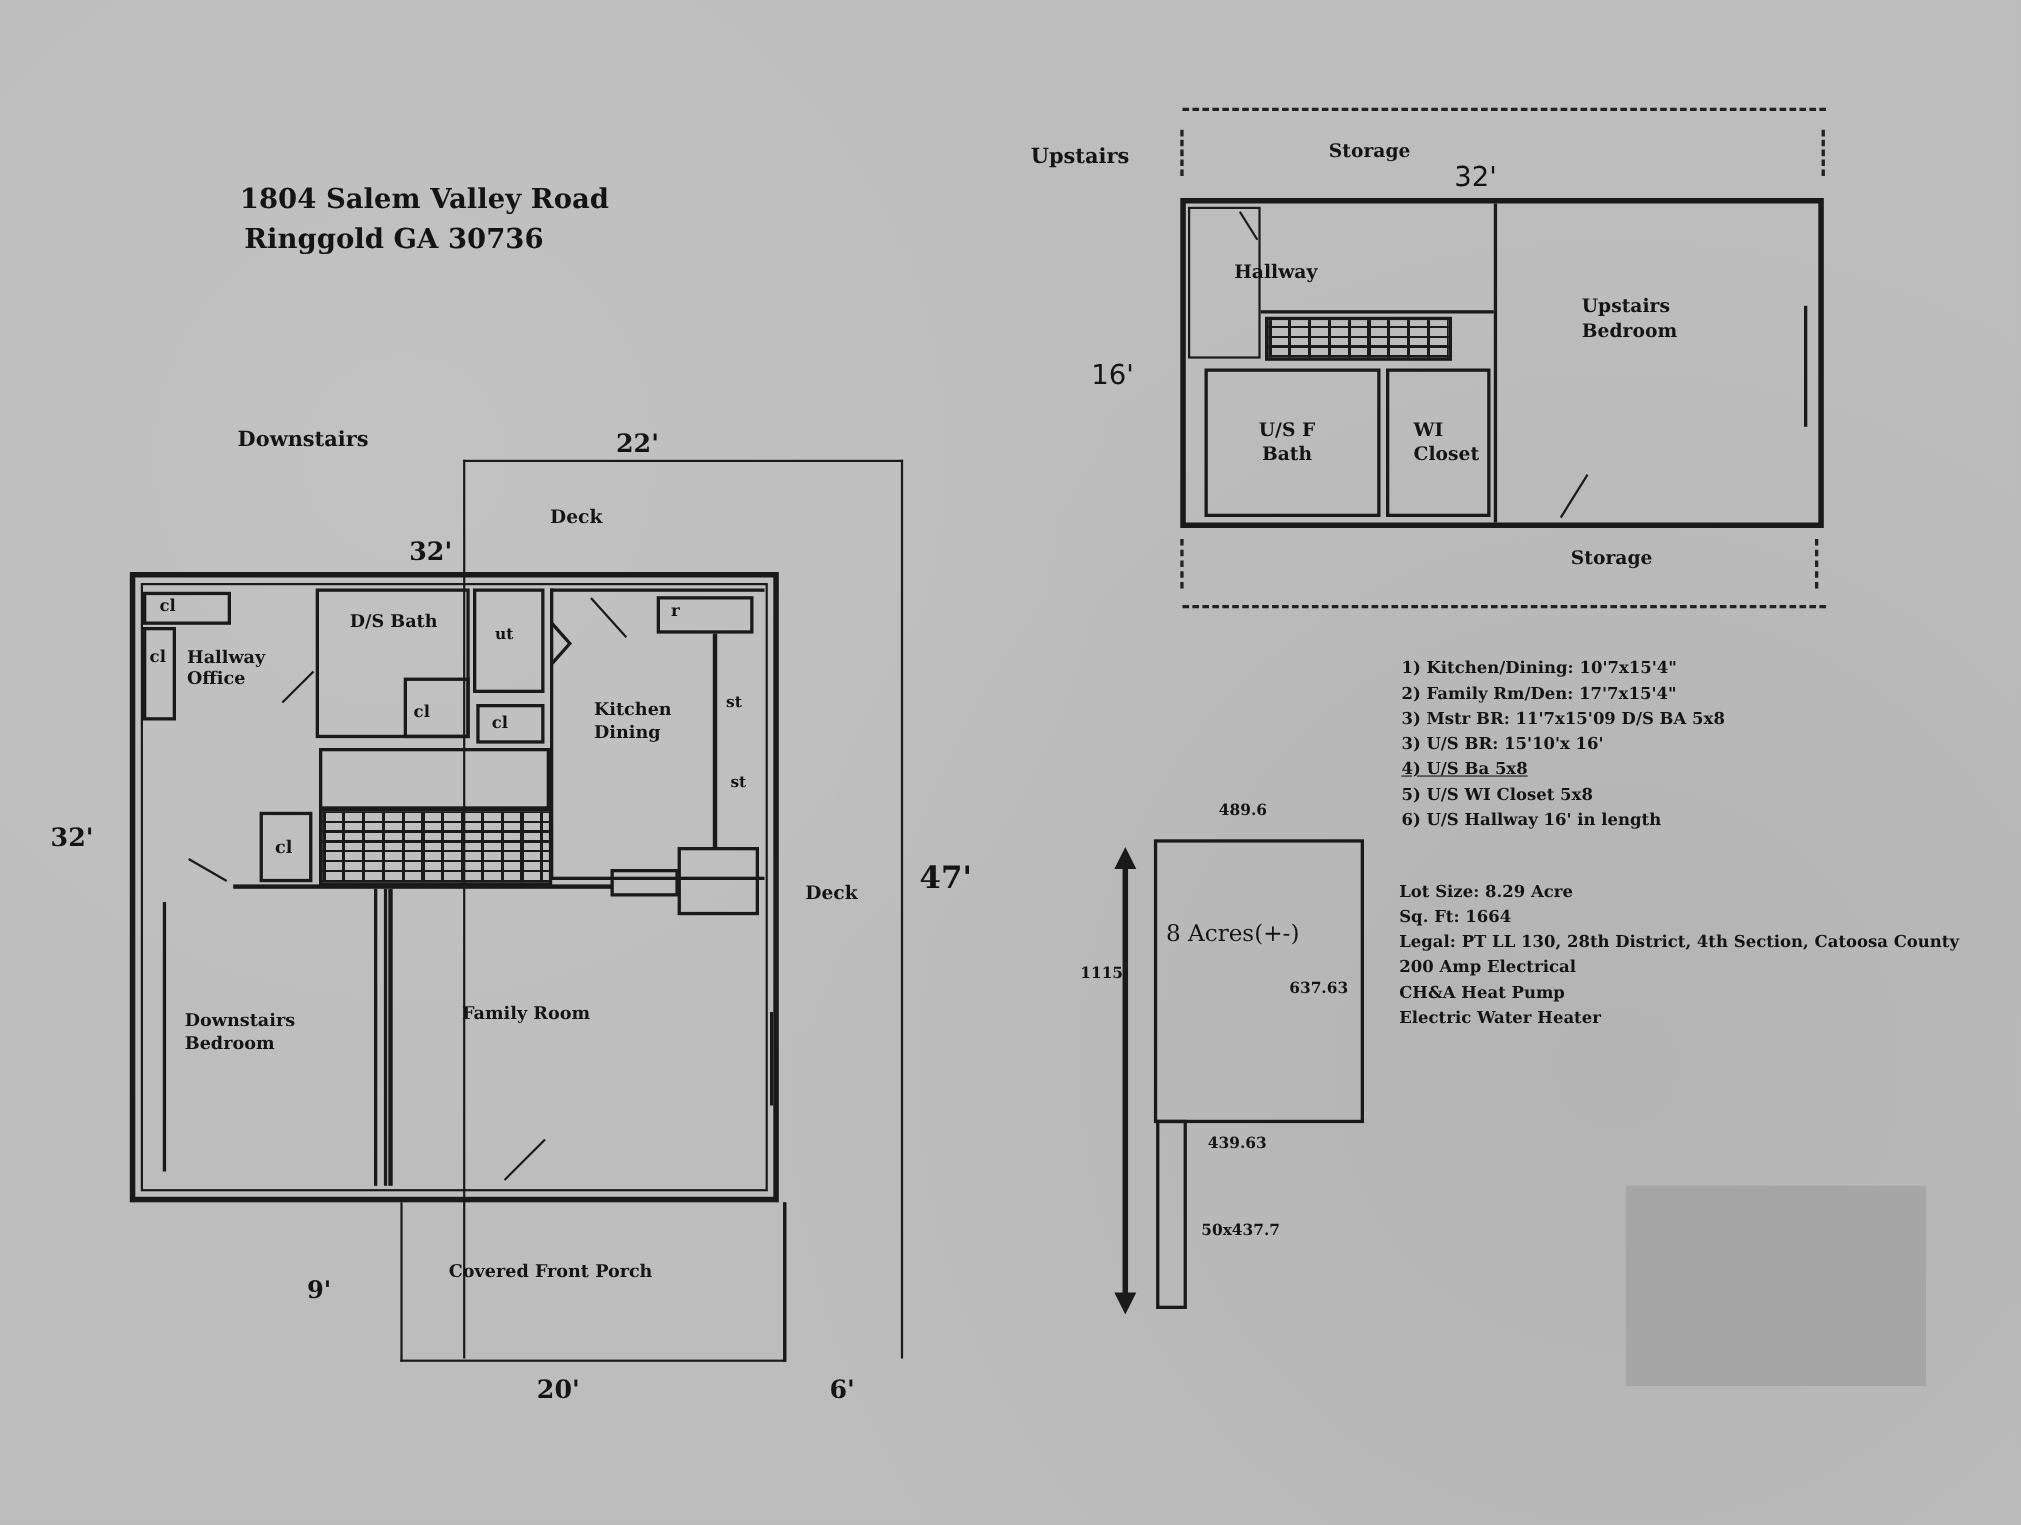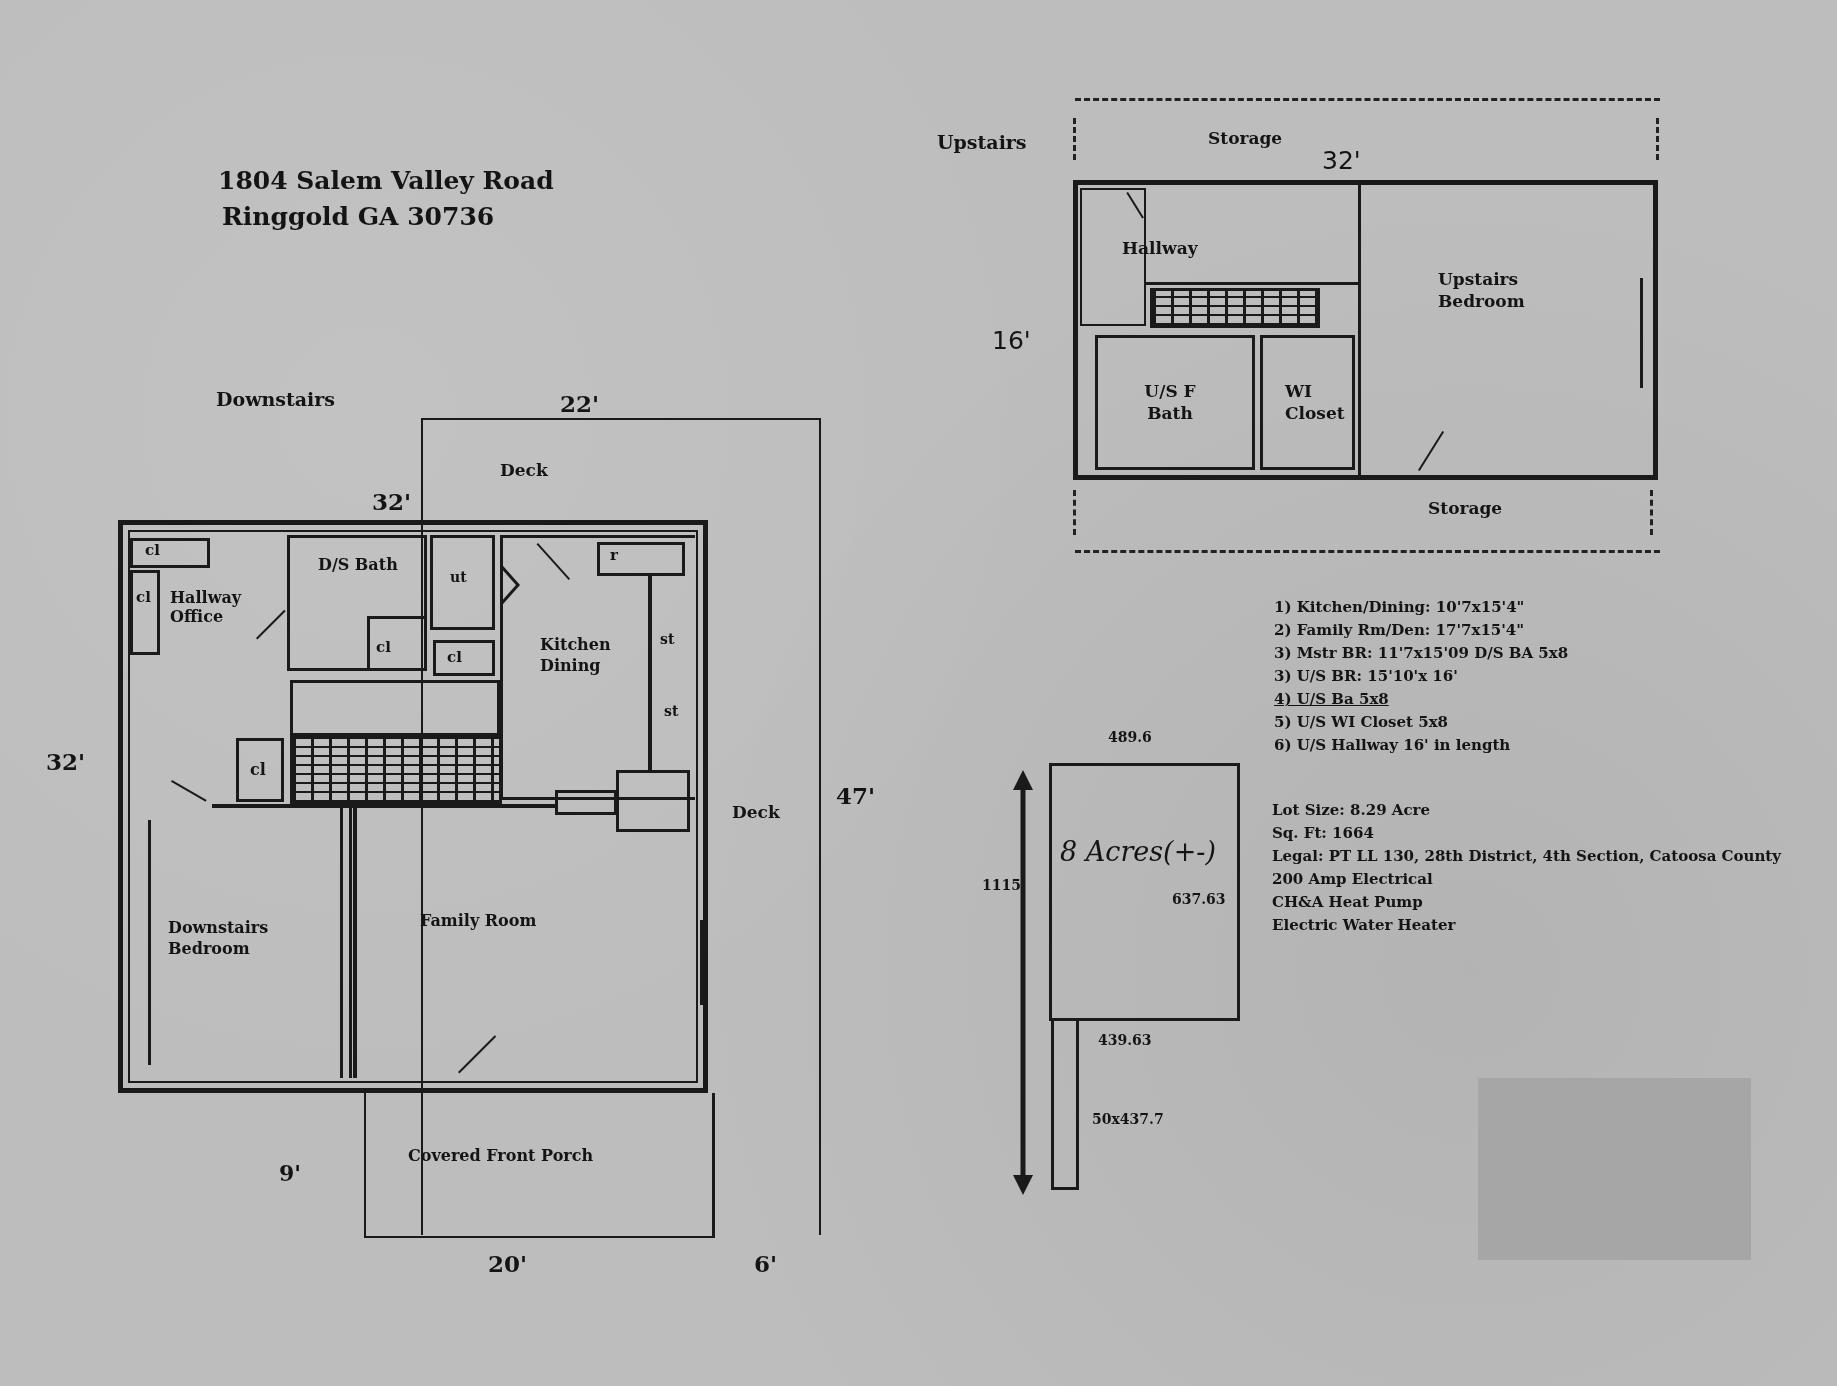--- a/index.html
+++ b/index.html
@@ -32,21 +32,21 @@
   <div class="t" style="left:218px;top:168px;font-size:25px;">1804 Salem Valley Road</div>
   <div class="t" style="left:222px;top:204px;font-size:25px;">Ringgold GA 30736</div>
 
   <div class="t" style="left:216px;top:390px;font-size:19px;">Downstairs</div>
 
   <div class="box thin" style="left:421px;top:418px;width:400px;height:817px;border-bottom:none;border-left:2px solid #1a1a1a;"></div>
   <div class="t" style="left:560px;top:392px;font-size:23px;">22'</div>
   <div class="t" style="left:372px;top:490px;font-size:23px;">32'</div>
   <div class="t" style="left:500px;top:462px;font-size:17px;">Deck</div>
   <div class="t" style="left:732px;top:804px;font-size:17px;">Deck</div>
-  <div class="t" style="left:836px;top:784px;font-size:23px;">47'</div>
+  <div class="t" style="left:836px;top:784px;font-size:28px;">47'</div>
 
   <div class="box thick" style="left:118px;top:520px;width:590px;height:573px;"></div>
   <div class="box thin" style="left:128px;top:530px;width:570px;height:553px;"></div>
   <div class="t" style="left:46px;top:750px;font-size:23px;">32'</div>
 
   <div class="box" style="left:130px;top:538px;width:80px;height:30px;"></div>
   <div class="t" style="left:145px;top:543px;font-size:15px;">cl</div>
   <div class="box" style="left:130px;top:570px;width:30px;height:85px;"></div>
   <div class="t" style="left:136px;top:590px;font-size:15px;">cl</div>
   <div class="t" style="left:170px;top:588px;font-size:16px;width:80px;white-space:normal;line-height:1.2;">Hallway Office</div>
@@ -144,21 +144,21 @@
     <div class="t legend-line" style="position:static;margin-bottom:8px;">Sq. Ft: 1664</div>
     <div class="t legend-line" style="position:static;margin-bottom:8px;">Legal: PT LL 130, 28th District, 4th Section, Catoosa County</div>
     <div class="t legend-line" style="position:static;margin-bottom:8px;">200 Amp Electrical</div>
     <div class="t legend-line" style="position:static;margin-bottom:8px;">CH&amp;A Heat Pump</div>
     <div class="t legend-line" style="position:static;margin-bottom:8px;">Electric Water Heater</div>
   </div>
 
   <div class="t" style="left:1108px;top:730px;font-size:14px;">489.6</div>
   <div class="box" style="left:1049px;top:763px;width:191px;height:258px;"></div>
   <div class="box" style="left:1051px;top:1018px;width:28px;height:172px;"></div>
-  <div class="t" style="left:1060px;top:838px;font-size:27px;font-weight:normal;font-style:italic;">8 Acres(+-)</div>
+  <div class="t" style="left:1060px;top:838px;font-size:21px;font-weight:normal;">8 Acres(+-)</div>
   <div class="t" style="left:1172px;top:892px;font-size:14px;">637.63</div>
   <div class="t" style="left:942px;top:878px;font-size:14px;margin-left:40px;">1115'</div>
   <div class="t" style="left:1098px;top:1033px;font-size:14px;">439.63</div>
   <div class="t" style="left:1092px;top:1112px;font-size:14px;">50x437.7</div>
   <svg class="svgwrap" style="left:1010px;top:770px;" width="26" height="425">
     <line x1="13" y1="14" x2="13" y2="411" stroke="#1a1a1a" stroke-width="5"></line>
     <polygon points="13,0 3,20 23,20" fill="#1a1a1a"></polygon>
     <polygon points="13,425 3,405 23,405" fill="#1a1a1a"></polygon>
   </svg>
 

